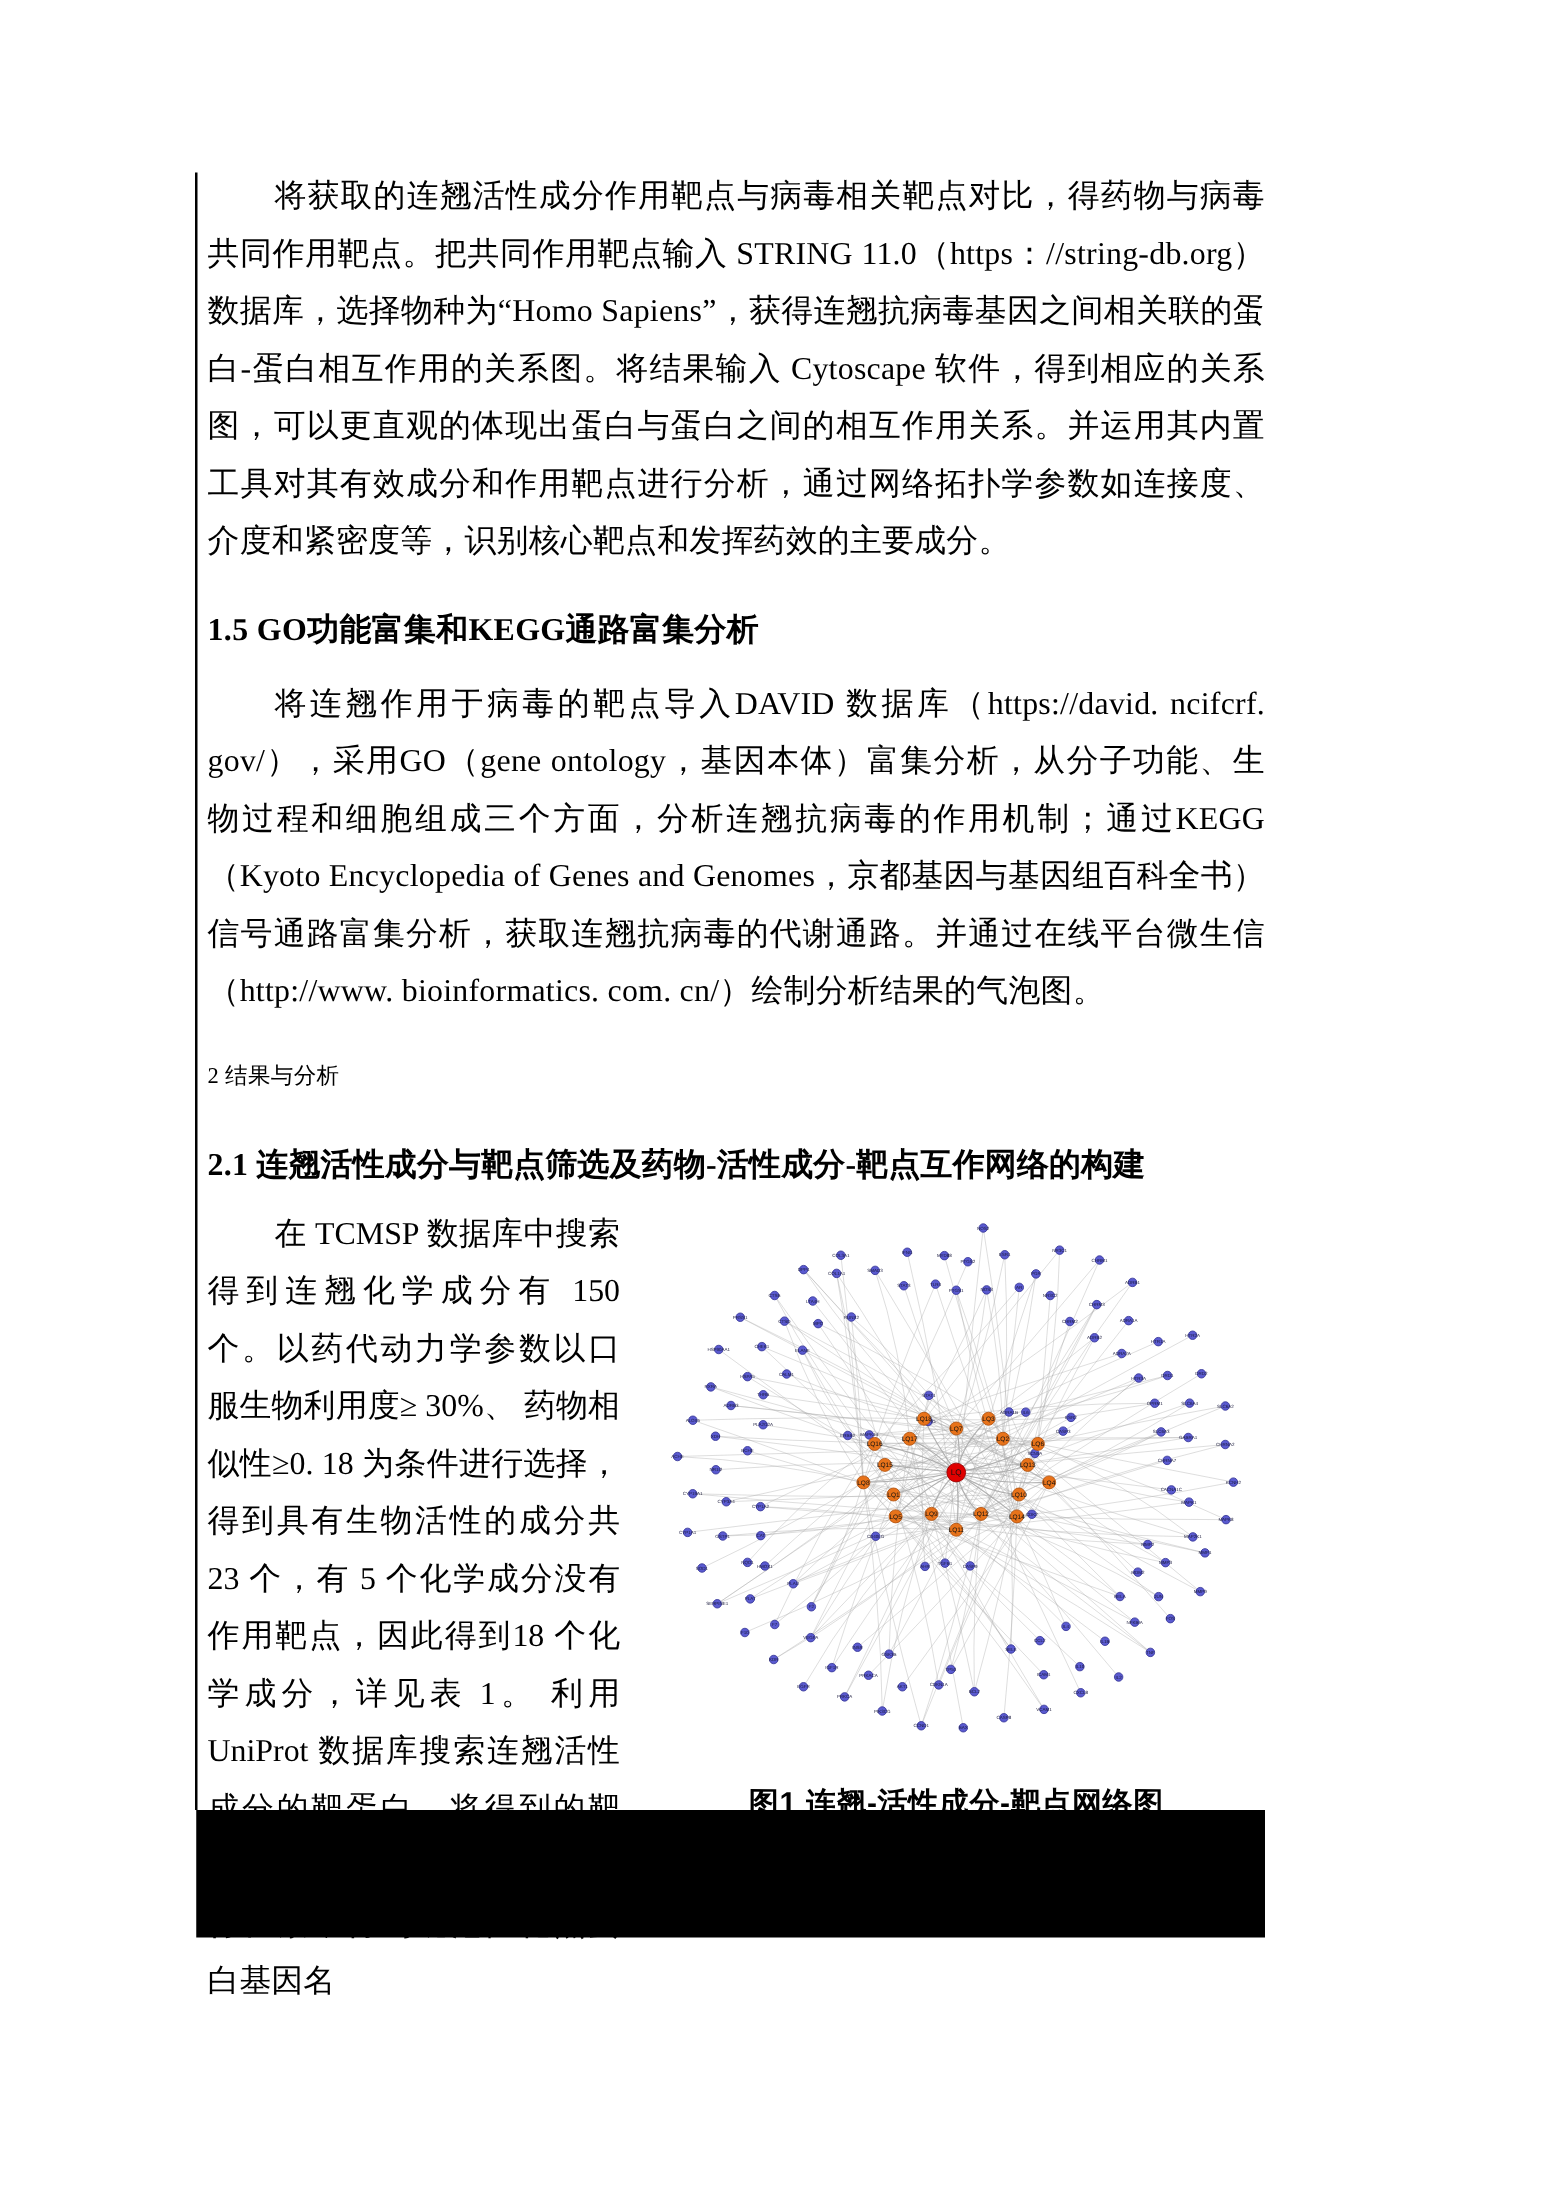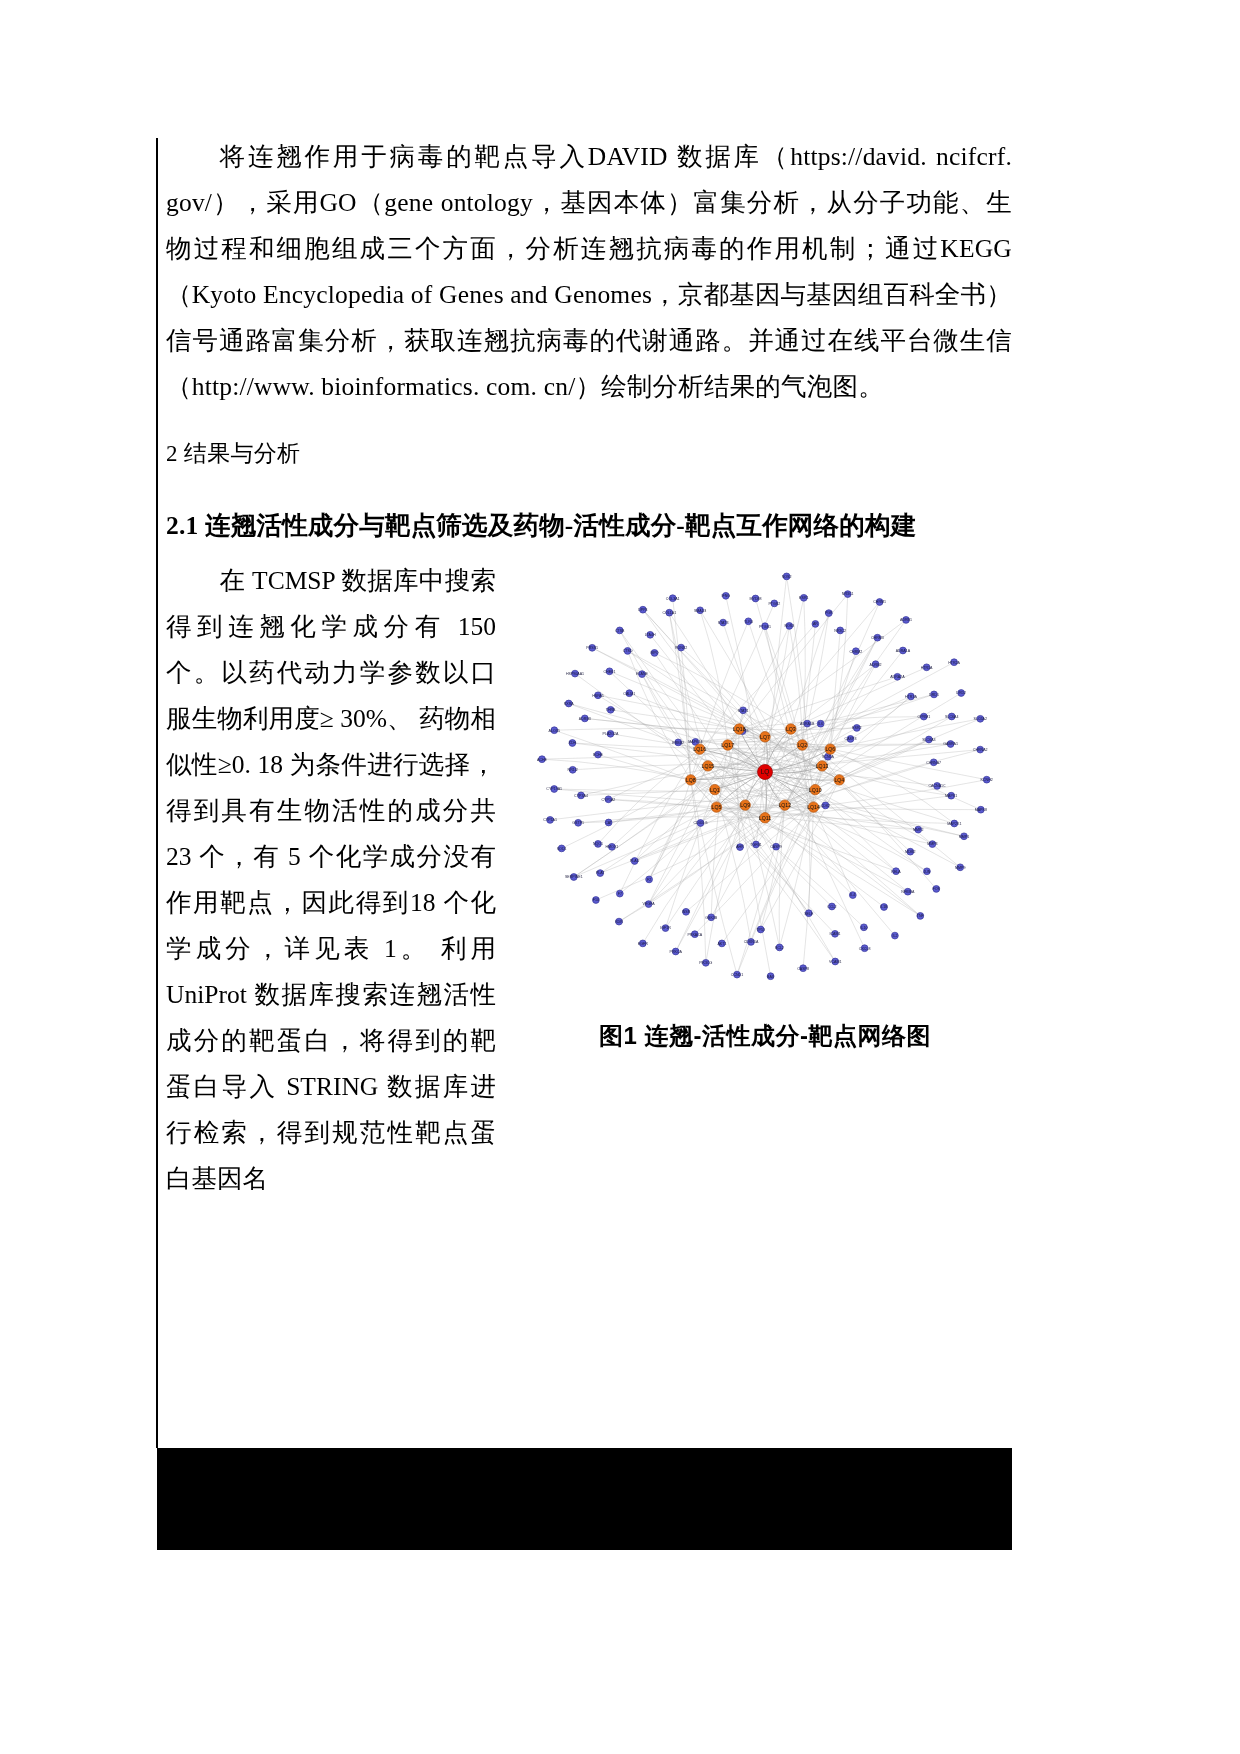--- a/index.html
+++ b/index.html
@@ -46,21 +46,21 @@
   }
   h3.heading {
     margin: 26px 0 14px 0;
     font-size: 25.5px;
     line-height: 44px;
     font-weight: bold;
     letter-spacing: 0.3px;
   }
   h2.heading-plain {
     margin: 22px 0 12px 0;
-    font-size: 23px;
+    font-size: 18px;
     line-height: 44px;
     font-weight: normal;
     letter-spacing: 0.3px;
   }
   h3.heading-sub {
     margin: 28px 0 10px 0;
     font-size: 25.5px;
     line-height: 44px;
     font-weight: bold;
     letter-spacing: 0.2px;
@@ -119,21 +119,23 @@
 </style>
 </head>
 <body>
 
 <div id="page">
 
   <div class="left-rule"></div>
 
   <div class="content">
 
-
+    <p class="body-text indent">将获取的连翘活性成分作用靶点与病毒相关靶点对比，得药物与病毒共同作用靶点。把共同作用靶点输入 STRING 11.0（https：//string-db.org）数据库，选择物种为“Homo Sapiens”，获得连翘抗病毒基因之间相关联的蛋白-蛋白相互作用的关系图。将结果输入 Cytoscape 软件，得到相应的关系图，可以更直观的体现出蛋白与蛋白之间的相互作用关系。并运用其内置工具对其有效成分和作用靶点进行分析，通过网络拓扑学参数如连接度、介度和紧密度等，识别核心靶点和发挥药效的主要成分。</p>
+
+    <h3 class="heading">1.5 GO功能富集和KEGG通路富集分析</h3>
 
     <p class="body-text indent">将连翘作用于病毒的靶点导入DAVID 数据库（https://david. ncifcrf. gov/），采用GO（gene ontology，基因本体）富集分析，从分子功能、生物过程和细胞组成三个方面，分析连翘抗病毒的作用机制；通过KEGG（Kyoto Encyclopedia of Genes and Genomes，京都基因与基因组百科全书）信号通路富集分析，获取连翘抗病毒的代谢通路。并通过在线平台微生信（http://www. bioinformatics. com. cn/）绘制分析结果的气泡图。</p>
 
     <h2 class="heading-plain">2 结果与分析</h2>
 
     <h3 class="heading-sub">2.1 连翘活性成分与靶点筛选及药物-活性成分-靶点互作网络的构建</h3>
 
     <div class="two-col">
 
       <div class="col-left">

